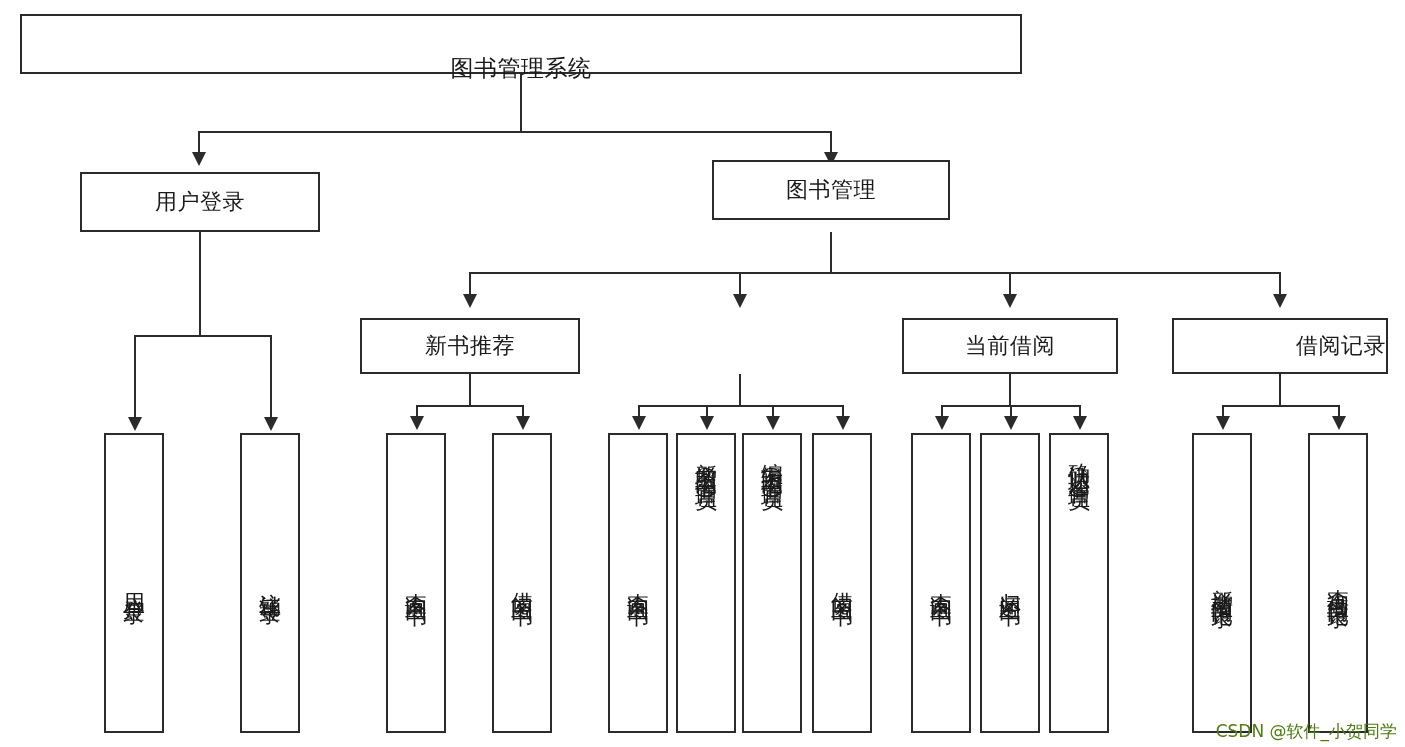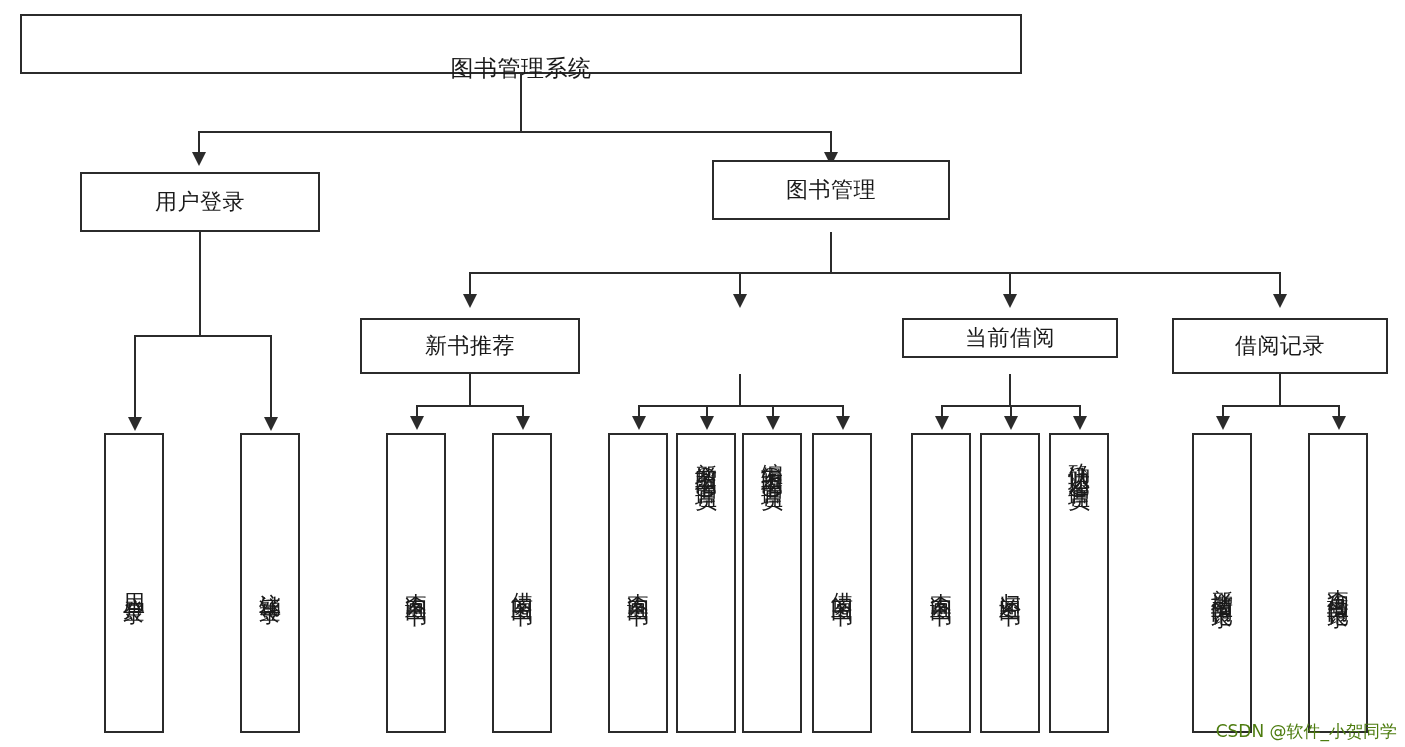--- a/index.html
+++ b/index.html
@@ -117,25 +117,25 @@
   <div class="arrow" style="left:1003px;top:294px;"></div>
 
   <div class="vline" style="left:1279px;top:272px;height:23px;"></div>
   <div class="arrow" style="left:1273px;top:294px;"></div>
 
   <div class="node horiz" id="n-new-book" style="left:360px;top:318px;width:220px;height:56px;">
     <span class="label">新书推荐</span>
   </div>
 
 
-  <div class="node horiz" id="n-current-borrow" style="left:902px;top:318px;width:216px;height:40px;">
+  <div class="node horiz" id="n-current-borrow" style="left:902px;top:318px;width:216px;height:56px;">
     <span class="label">当前借阅</span>
   </div>
 
-  <div class="node horiz" id="n-borrow-record" style="left:1172px;top:318px;width:216px;height:56px;">
+  <div class="node horiz" id="n-borrow-record" style="left:1172px;top:318px;width:216px;height:56px;justify-content:flex-end;">
     <span class="label">借阅记录</span>
   </div>
 
   <div class="vline" style="left:469px;top:374px;height:32px;"></div>
   <div class="hline" style="left:416px;top:405px;width:106px;"></div>
   <div class="vline" style="left:416px;top:405px;height:12px;"></div>
   <div class="arrow" style="left:410px;top:416px;"></div>
   <div class="vline" style="left:522px;top:405px;height:12px;"></div>
   <div class="arrow" style="left:516px;top:416px;"></div>
 

